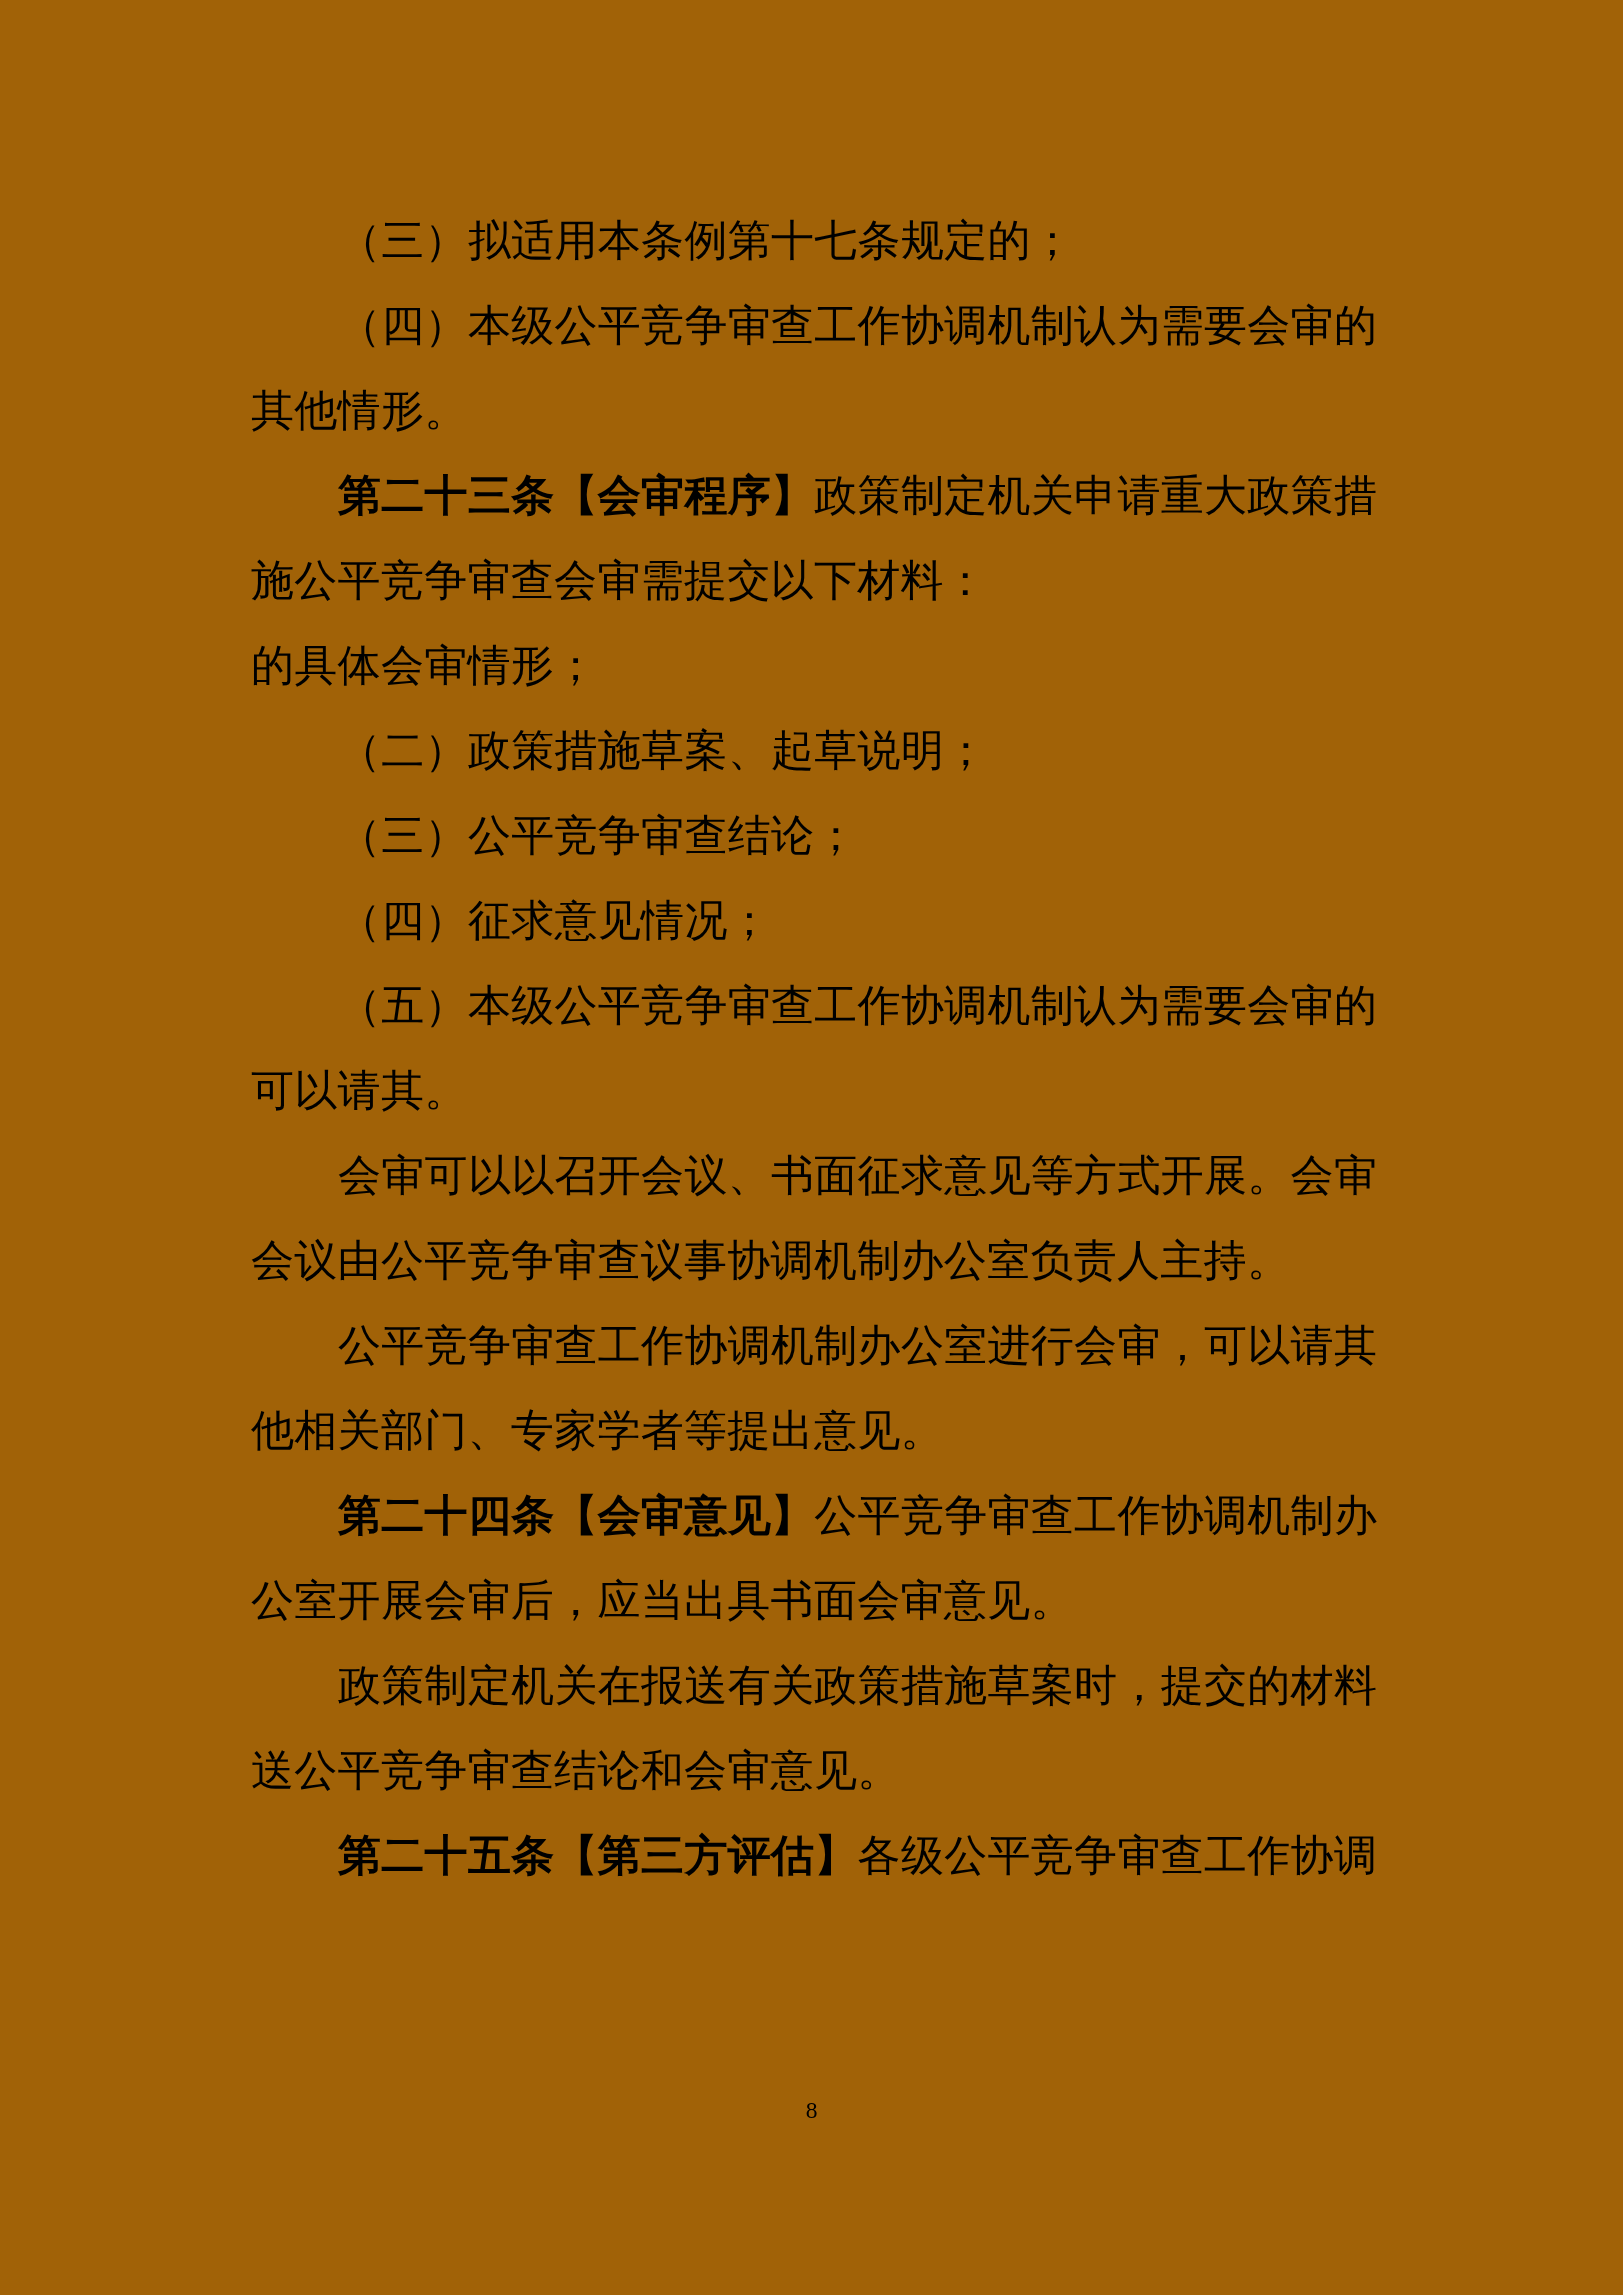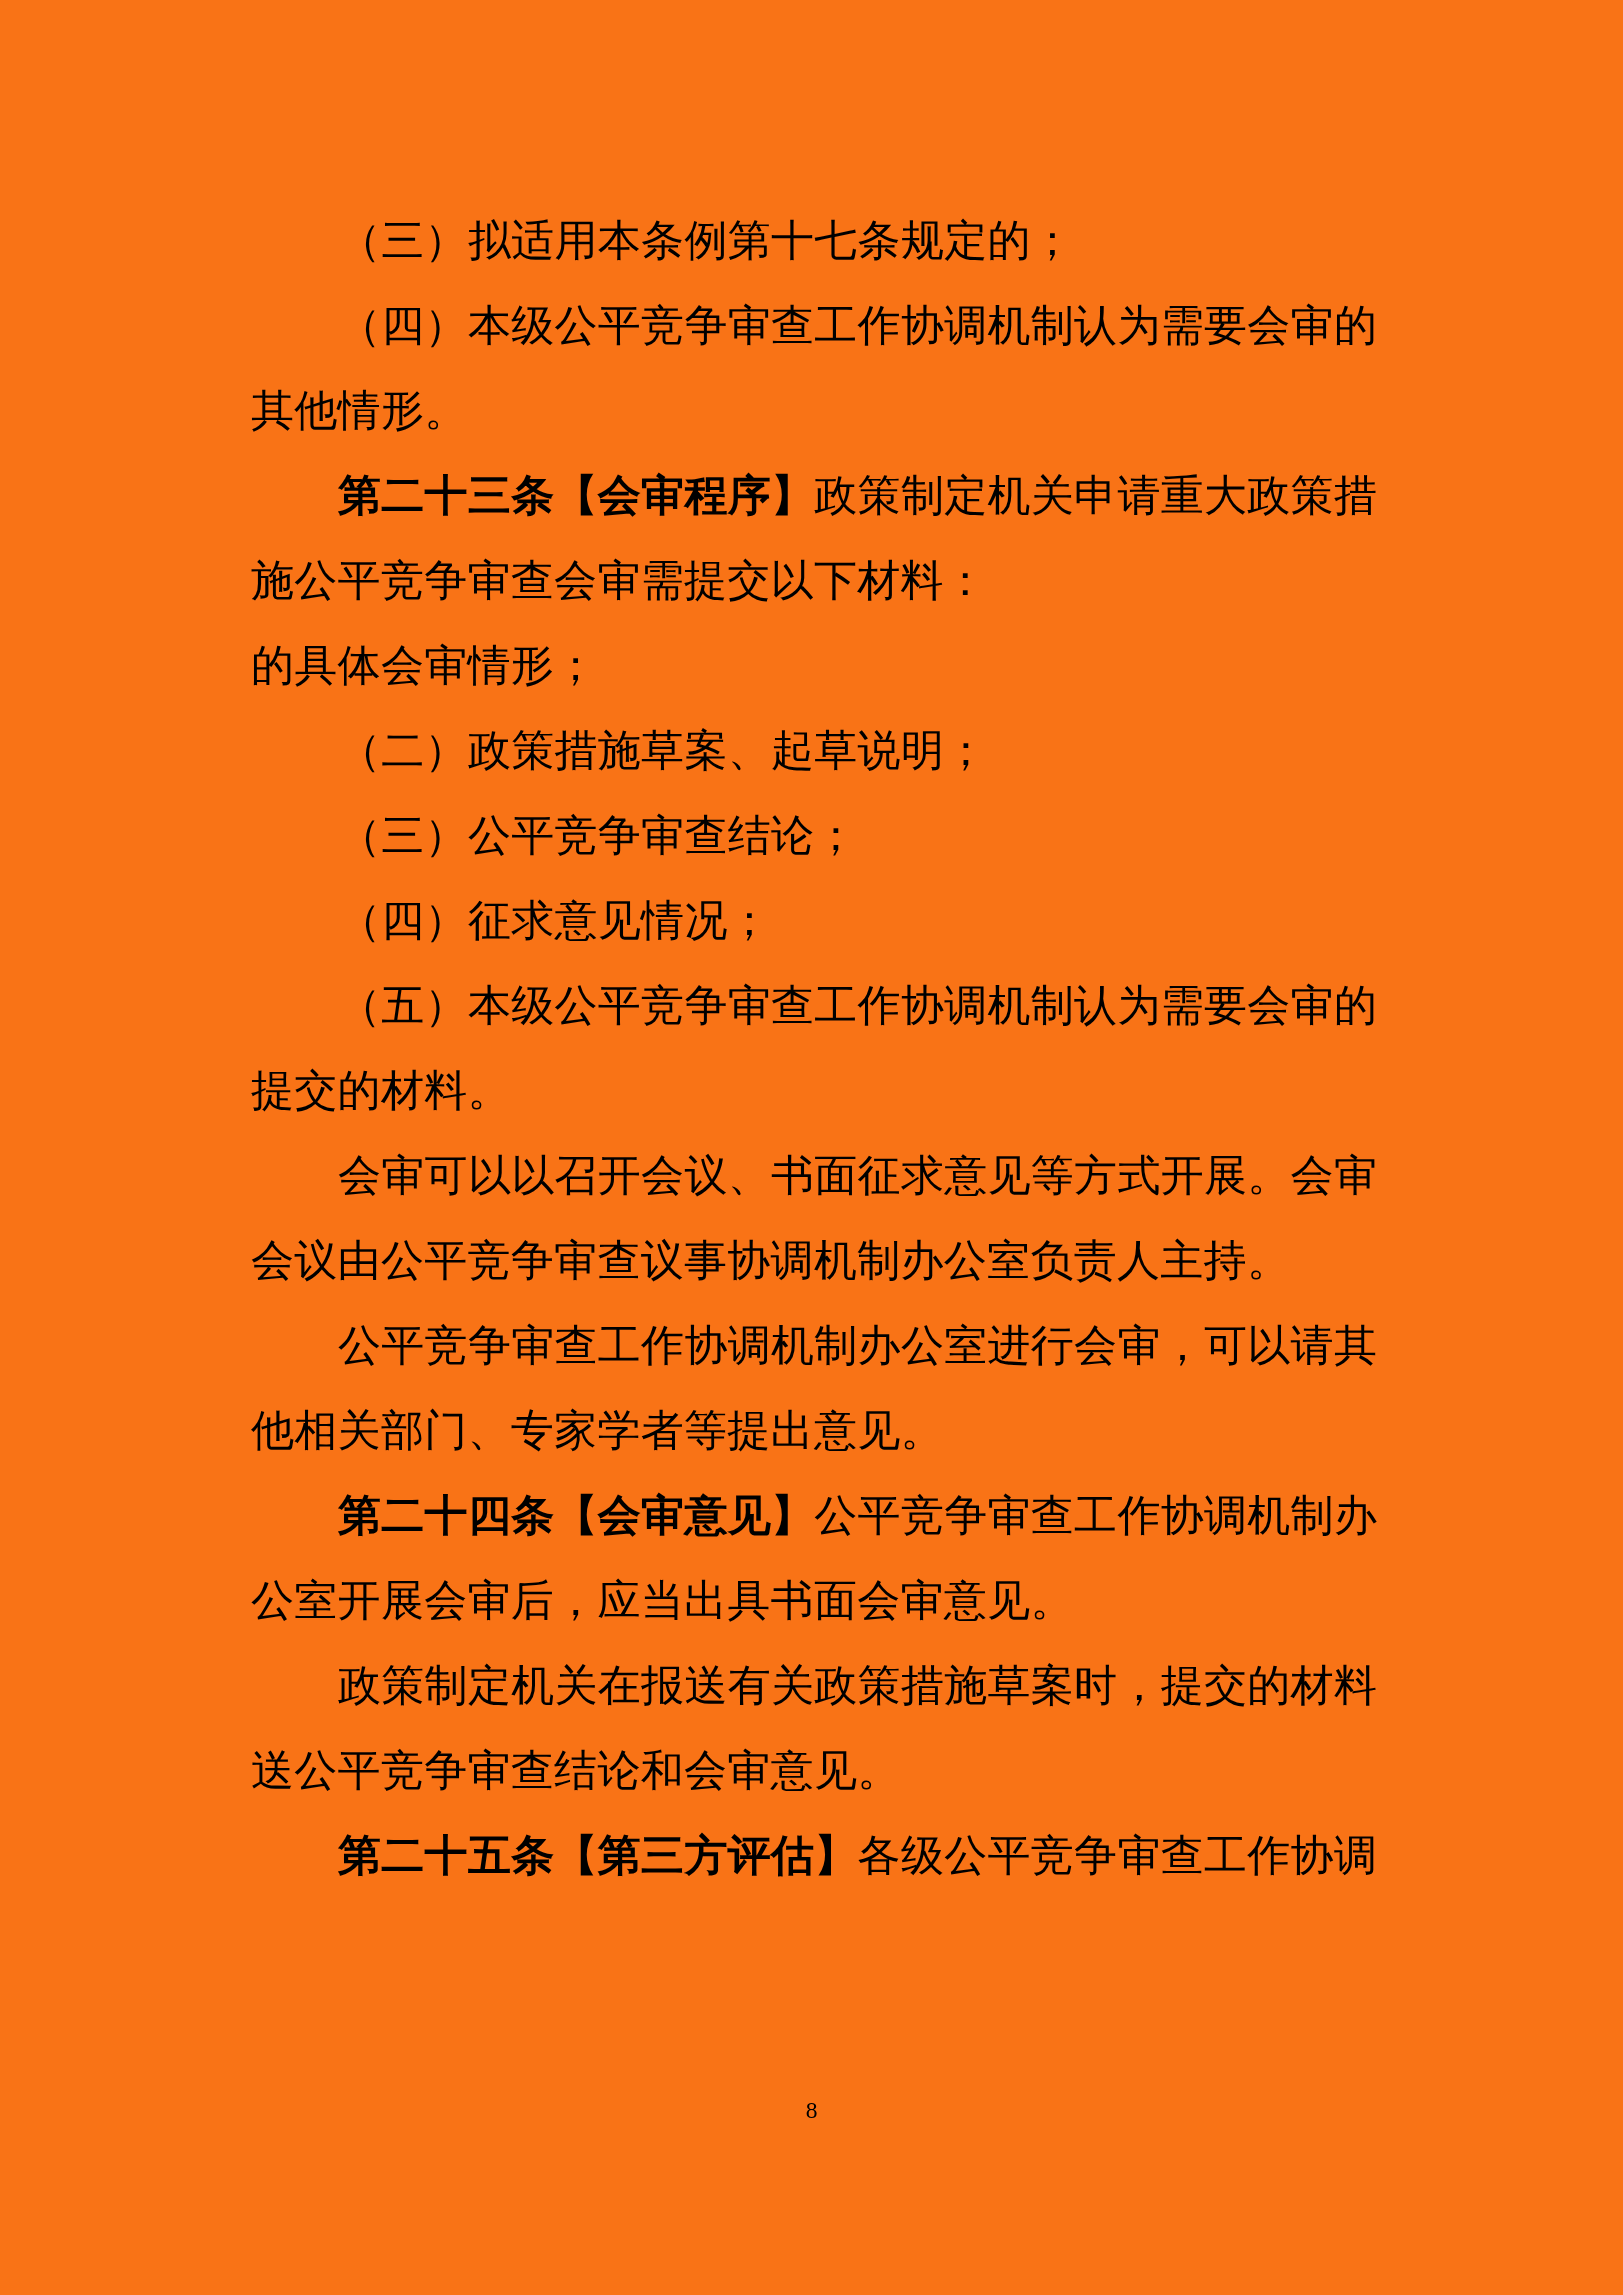--- a/index.html
+++ b/index.html
@@ -4,21 +4,21 @@
 <style>
   html, body {
     margin: 0;
     padding: 0;
     background: #ffffff;
   }
   .page {
     position: relative;
     width: 1623px;
     height: 2295px;
-    background: #f97316;
+    background: #a16207;
     color: #000000;
     font-family: "Liberation Serif", "DejaVu Serif", serif;
     overflow: hidden;
   }
   .text-block {
     position: absolute;
     left: 251px;
     top: 198px;
     width: 1140px;
   }
@@ -54,21 +54,21 @@
       <div class="line indent"><span>（三）拟适用本条例第十七条规定的；</span></div>
       <div class="line indent"><span>（四）本级公平竞争审查工作协调机制认为需要会审的</span></div>
       <div class="line"><span>其他情形。</span></div>
       <div class="line indent"><span class="heading">第二十三条【会审程序】</span><span>政策制定机关申请重大政策措</span></div>
       <div class="line"><span>施公平竞争审查会审需提交以下材料：</span></div>
       <div class="line"><span>的具体会审情形；</span></div>
       <div class="line indent"><span>（二）政策措施草案、起草说明；</span></div>
       <div class="line indent"><span>（三）公平竞争审查结论；</span></div>
       <div class="line indent"><span>（四）征求意见情况；</span></div>
       <div class="line indent"><span>（五）本级公平竞争审查工作协调机制认为需要会审的</span></div>
-      <div class="line"><span>提交的材料。</span></div>
+      <div class="line"><span>可以请其。</span></div>
       <div class="line indent"><span>会审可以以召开会议、书面征求意见等方式开展。会审</span></div>
       <div class="line"><span>会议由公平竞争审查议事协调机制办公室负责人主持。</span></div>
       <div class="line indent"><span>公平竞争审查工作协调机制办公室进行会审，可以请其</span></div>
       <div class="line"><span>他相关部门、专家学者等提出意见。</span></div>
       <div class="line indent"><span class="heading">第二十四条【会审意见】</span><span>公平竞争审查工作协调机制办</span></div>
       <div class="line"><span>公室开展会审后，应当出具书面会审意见。</span></div>
       <div class="line indent"><span>政策制定机关在报送有关政策措施草案时，提交的材料</span></div>
       <div class="line"><span>送公平竞争审查结论和会审意见。</span></div>
       <div class="line indent"><span class="heading">第二十五条【第三方评估】</span><span>各级公平竞争审查工作协调</span></div>
     </div>

